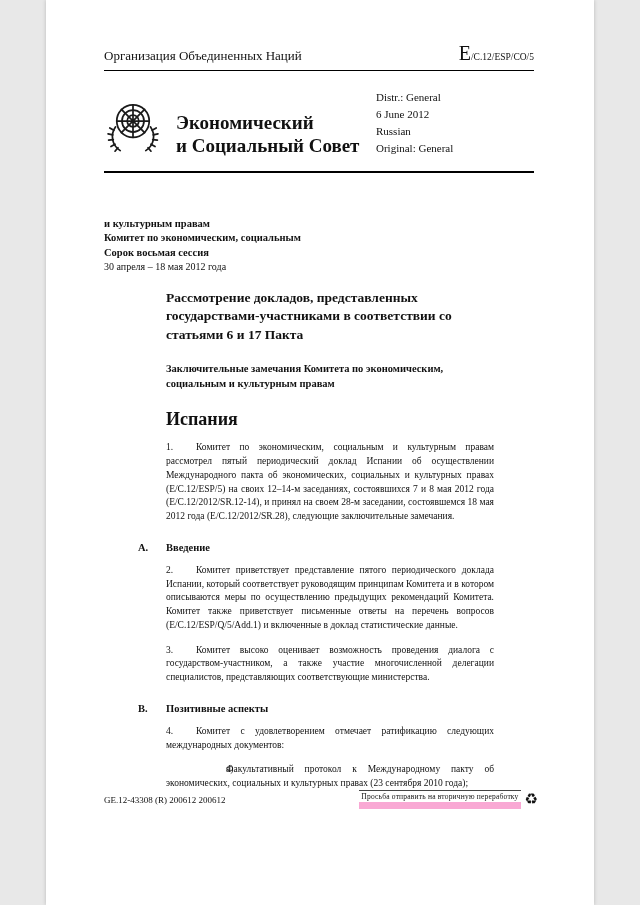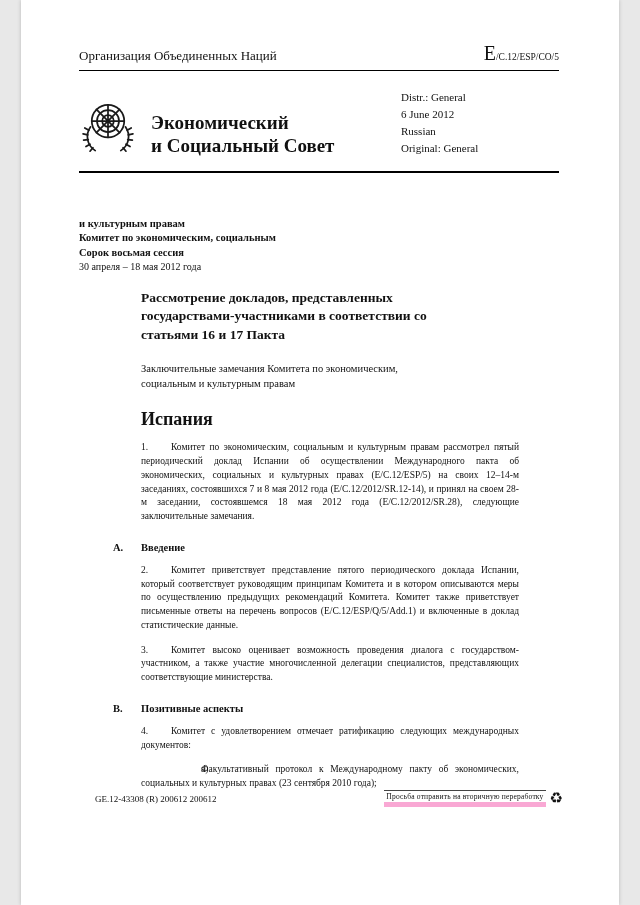--- a/index.html
+++ b/index.html
@@ -1,19 +1,19 @@
 <!DOCTYPE html>
 <html><head>
 <meta charset="utf-8">
 <style>
   * { box-sizing: border-box; margin: 0; padding: 0; }
   html, body { background: #e8e8e8; }
   body { display: flex; justify-content: center; }
   .page {
-    width: 598px; height: 905px; background: #ffffff; position: relative;
+    width: 548px; height: 905px; background: #ffffff; position: relative;
     font-family: "Liberation Serif", "DejaVu Serif", serif; color: #111;
     overflow: hidden; box-shadow: 0 0 4px rgba(0,0,0,.2);
   }
   .content { padding: 42px 60px 0 58px; }
 
   
   .header-row {
     display: flex; justify-content: space-between; align-items: baseline;
     border-bottom: 1px solid #000; padding-bottom: 5px;
   }
@@ -31,38 +31,38 @@
   
   .committee { margin-top: 44px; font-size: 10.5px; line-height: 1.35; }
   .committee .bold { font-weight: bold; }
   .committee .dates { font-size: 10px; font-weight: normal; }
 
   
   .indent { margin-left: 62px; margin-right: 40px; }
   .sec { margin-left: 34px; margin-right: 40px; }
 
   .doc-title { font-size: 13.5px; font-weight: bold; line-height: 1.35; max-width: 345px; margin-top: 16px; }
-  .doc-subtitle { font-size: 10.5px; font-weight: normal; line-height: 1.4; max-width: 305px; margin-top: 18px; }
+  .doc-subtitle { font-size: 10.5px; font-weight: bold; line-height: 1.4; max-width: 305px; margin-top: 18px; }
   .country { font-size: 18px; font-weight: bold; margin-top: 18px; }
 
   .para { font-size: 9.5px; line-height: 1.45; text-align: justify; margin-top: 11px; }
   .pnum { display: inline-block; width: 30px; }
   .section-heading { margin-top: 18px; font-size: 10.5px; font-weight: bold; }
   .sec-letter { display: inline-block; width: 28px; }
   .subitem { text-indent: 30px; }
   .subitem .pnum { width: 30px; }
 
   
   .footer {
     position: absolute; left: 58px; right: 56px; top: 790px;
-    display: flex; justify-content: space-between; align-items: center; margin-left: 16px;
+    display: flex; justify-content: space-between; align-items: center;
   }
   .footer-ref { font-size: 9px; }
   .recycle-wrap { display: flex; align-items: center; gap: 4px; }
-  .recycle-text { font-size: 7.5px; letter-spacing: .2px; border-top: 1px solid #444; border-bottom: 5px solid #f9a8d4; padding: 1px 2px; }
+  .recycle-text { font-size: 7.5px; letter-spacing: .2px; border-top: 1px solid #444; border-bottom: 7px solid #f9a8d4; padding: 1px 2px; }
   .recycle-symbol { font-size: 15px; line-height: 1; }
   svg .stroke { fill: none; stroke: #1a1a1a; stroke-width: 3; stroke-linecap: round; }
 </style>
 </head>
 <body>
 
 <div class="page">
   <div class="content">
 
     <div class="header-row">
@@ -105,21 +105,21 @@
 
     <div class="thick-rule"></div>
 
     <div class="committee">
       <div class="bold">и культурным правам</div>
       <div class="bold">Комитет по экономическим, социальным</div>
       <div class="bold">Сорок восьмая сессия</div>
       <div class="dates">30 апреля – 18 мая 2012 года</div>
     </div>
 
-    <div class="doc-title indent">Рассмотрение докладов, представленных государствами-участниками в соответствии со статьями 16 и 17 Пакта</div>
+    <div class="doc-title indent">Рассмотрение докладов, представленных государствами-участниками в соответствии со статьями 6 и 17 Пакта</div>
 
     <div class="doc-subtitle indent">Заключительные замечания Комитета по экономическим, социальным и культурным правам</div>
 
     <div class="country indent">Испания</div>
 
     <p class="para indent"><span class="pnum">1.</span><span>Комитет по экономическим, социальным и культурным правам рассмотрел пятый периодический доклад Испании об осуществлении Международного пакта об экономических, социальных и культурных правах (E/C.12/ESP/5) на своих 12–14-м заседаниях, состоявшихся 7 и 8 мая 2012 года (E/C.12/2012/SR.12-14), и принял на своем 28-м заседании, состоявшемся 18 мая 2012 года (E/C.12/2012/SR.28), следующие заключительные замечания.</span></p>
 
     <div class="section-heading sec"><span class="sec-letter">A.</span><span>Введение</span></div>
 
     <p class="para indent"><span class="pnum">2.</span><span>Комитет приветствует представление пятого периодического доклада Испании, который соответствует руководящим принципам Комитета и в котором описываются меры по осуществлению предыдущих рекомендаций Комитета. Комитет также приветствует письменные ответы на перечень вопросов (E/C.12/ESP/Q/5/Add.1) и включенные в доклад статистические данные.</span></p>

